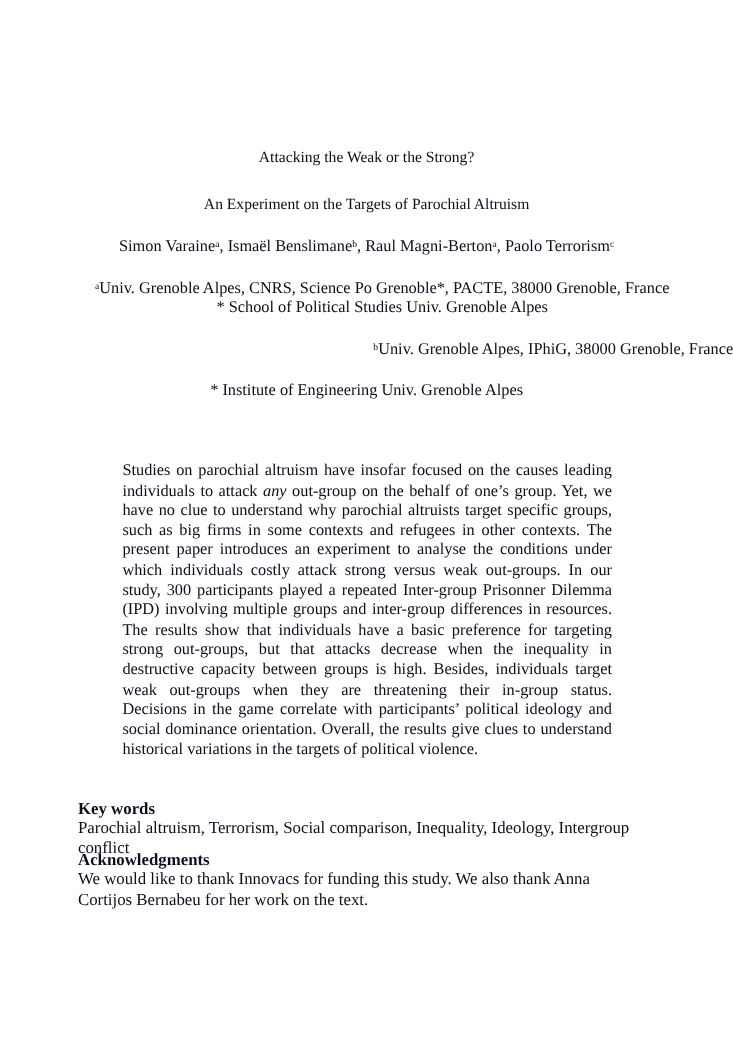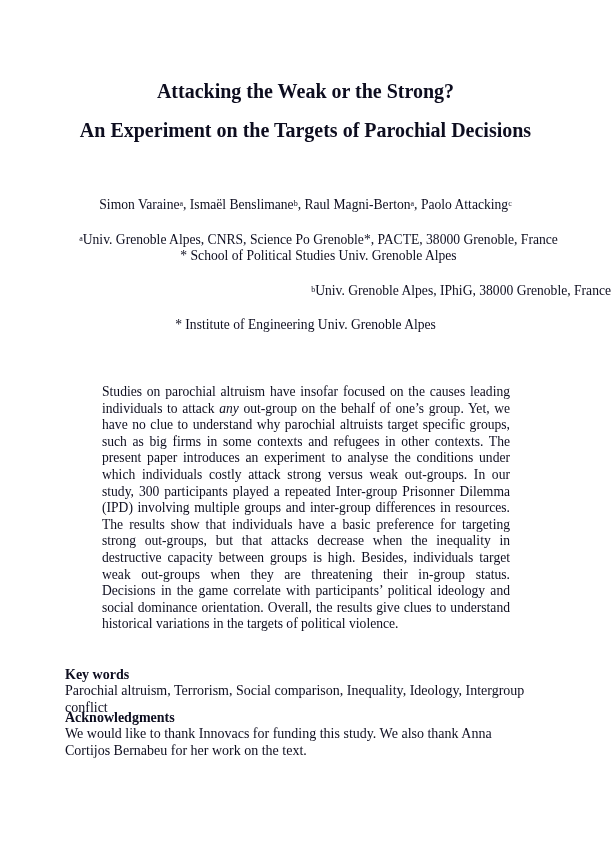--- a/index.html
+++ b/index.html
@@ -1,38 +1,38 @@
 <!DOCTYPE html>
 <html><head>
 <meta charset="utf-8">
 <style>
   html, body { margin:0; padding:0; background:#ffffff; }
   body { width:611px; height:868px; position:relative; overflow:hidden;
          font-family:"Liberation Serif", serif; color:#0d0d1f; }
   .abs { position:absolute; }
   .center { left:0; width:611px; text-align:center; }
-  .title { font-weight:bold; font-size:20px; line-height:20px; }
+  .title { font-weight:normal; font-size:13px; line-height:20px;margin-top:40px; }
   .meta { font-size:13.6px; line-height:16px; }
   sup { font-size:8px; vertical-align:top; position:relative; top:-1px; }
   .abstract { left:102px; width:408px; font-size:13.6px; line-height:16.6px; }
   .abstract-body { text-align:justify; }
   .heading { font-weight:bold; }
   .bottom { left:65px; width:490px; font-size:14px; line-height:16.4px; }
 </style>
 </head>
 <body>
 
 <div class="abs center title" style="top:81px;">Attacking the Weak or the Strong?</div>
-<div class="abs center title" style="top:120px;">An Experiment on the Targets of Parochial Decisions</div>
+<div class="abs center title" style="top:120px;">An Experiment on the Targets of Parochial Altruism</div>
 
 <div class="abs center meta" style="top:197px;">
   <span>Simon Varaine</span><sup>a</sup>,
   <span>Ismaël Benslimane</span><sup>b</sup>,
   <span>Raul Magni-Berton</span><sup>a</sup>,
-  <span>Paolo Attacking</span><sup>c</sup>
+  <span>Paolo Terrorism</span><sup>c</sup>
 </div>
 
 <div class="abs center meta" style="top:232px;padding-left:13px;">
   <div><sup>a</sup><span>Univ. Grenoble Alpes, CNRS, Science Po Grenoble*, PACTE, 38000 Grenoble, France</span></div>
   <div>* School of Political Studies Univ. Grenoble Alpes</div>
 </div>
 
 <div class="abs center meta" style="top:283px;text-align:right;">
   <div><sup>b</sup><span>Univ. Grenoble Alpes, IPhiG, 38000 Grenoble, France</span></div>
 </div>

